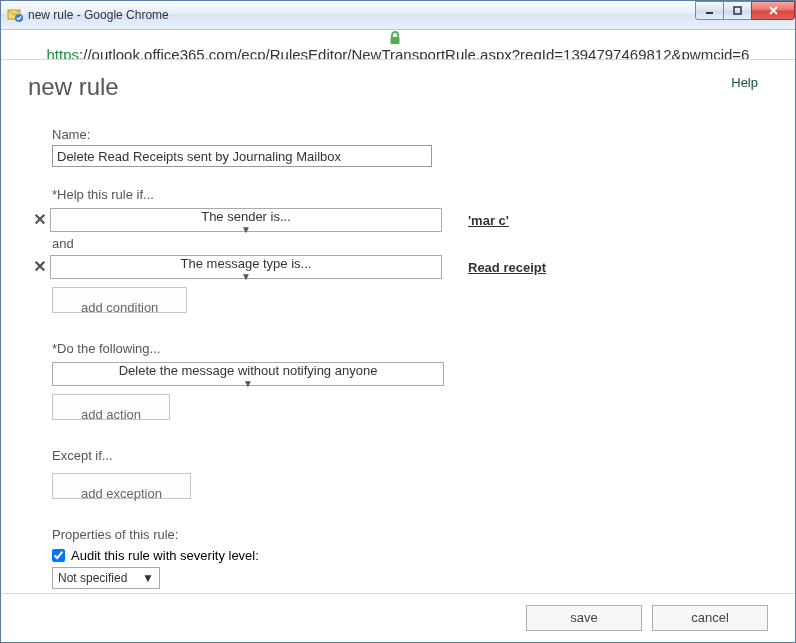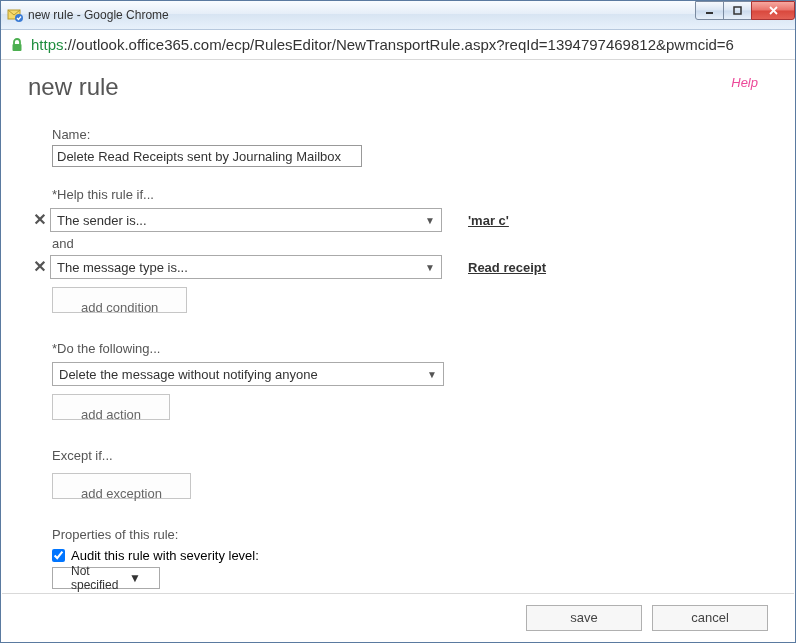--- a/index.html
+++ b/index.html
@@ -46,85 +46,86 @@
     border-color:#a33; border-bottom-right-radius:3px;
   }
   .win-btn svg { width:11px; height:11px; }
   
   .addrbar {
     height: 30px;
     border-bottom: 1px solid #d9d9d9;
     display:flex; align-items:center;
     padding: 0 8px;
     background:#fff;
+    flex-direction:column;
   }
   .lock-icon {
     width:16px; height:16px; margin-right:6px;
     display:flex;align-items:center;justify-content:center;
   }
   .url { font-size:15px; color:#333; white-space:nowrap; overflow:hidden; }
   .url .https { color:#1e8e3e; }
   
   .content-outer {
     position:absolute;
     top:60px; left:1px; right:1px; bottom:50px;
     padding: 12px 26px 0 26px;
     overflow:hidden;
   }
-  .help-link { position:absolute; top:14px; right:36px; color:#ec4899; font-size:13px; cursor:pointer;font-style:italic; }
+  .help-link { position:absolute; top:14px; right:36px; color:#14532d; font-size:13px; cursor:pointer; }
   .page-title { font-size:24px; color:#555; font-weight:200; }
   .scroll-region {
     position:absolute;
     top:66px; left:26px; right:10px; bottom:0;
     overflow-y:auto;
     padding-right:18px;
     padding-left:24px;
   }
   .scroll-region::-webkit-scrollbar { width:16px; }
   .scroll-region::-webkit-scrollbar-track { background:#f0f0f0; border-left:1px solid #e4e4e4;}
   .scroll-region::-webkit-scrollbar-thumb { background:#c6c6c6; border:3px solid #f0f0f0; border-radius:8px;}
   .field-label { color:#555; font-size:13px; margin-bottom:3px; }
   .text-input {
-    width: 310px; height:22px;
+    width: 380px; height:22px;
     border:1px solid #999; padding:2px 4px;
     font-size:13px; color:#333;
     font-family:inherit;
   }
   .section-head { color:#555; font-size:13px; margin-top:20px; margin-bottom:6px; }
   .cond-row { display:flex; align-items:center; margin-bottom:4px; }
   .remove-x {
     width:16px; height:16px; margin-right:2px; margin-left:-20px;
     color:#555; font-size:16px; font-weight:bold; line-height:14px;
     cursor:pointer; display:flex;align-items:center;justify-content:center;
   }
   .dropdown {
     width: 392px; height:24px;
     border:1px solid #aaa;
     background:#fff;
     display:flex; align-items:center; justify-content:space-between;
     padding:0 6px; cursor:pointer;
-    font-size:13px; color:#333;
+    font-size:13px; color:#333;flex-direction:column;
   }
   .dropdown .caret { font-size:10px; color:#555; }
   .cond-value {
     margin-left:26px; font-size:13px; font-weight:bold;
     text-decoration:underline; color:#333; cursor:pointer;
   }
   .and-text { color:#555; font-size:13px; margin:2px 0 4px 0; }
   .light-btn {
     height:23px; border:1px solid #c6c6c6; background:#fdfdfd;
     color:#666; font-size:13px; font-family:inherit;
     padding:12px 28px; cursor:pointer;
     margin-top:4px;
   }
   .small-dd {
     width:108px; height:22px;
     border:1px solid #aaa; background:#fff;
     display:flex; align-items:center; justify-content:space-between;
-    padding:0 18px; font-size:12px; color:#333; cursor:pointer;
+    padding:0 5px; font-size:12px; color:#333; cursor:pointer;
     margin-top:4px;
   }
   .checkbox-row { display:flex; align-items:center; margin-top:0; }
   .checkbox-row input { margin-right:6px; }
   
   .footer {
     position:absolute; left:1px; right:1px; bottom:1px; height:48px;
     border-top:1px solid #d9d9d9;
     display:flex; align-items:center; justify-content:flex-end;
     padding-right:26px; gap:10px; background:#fff;

